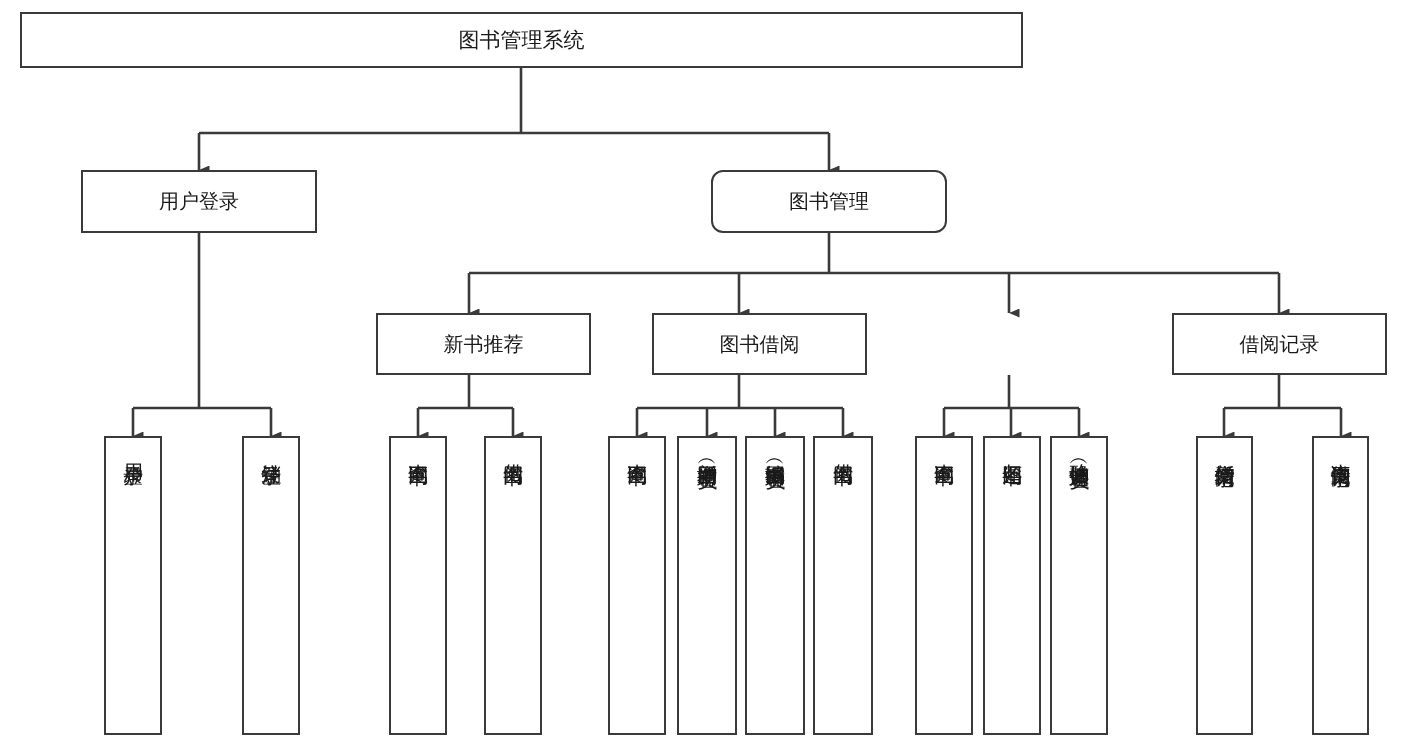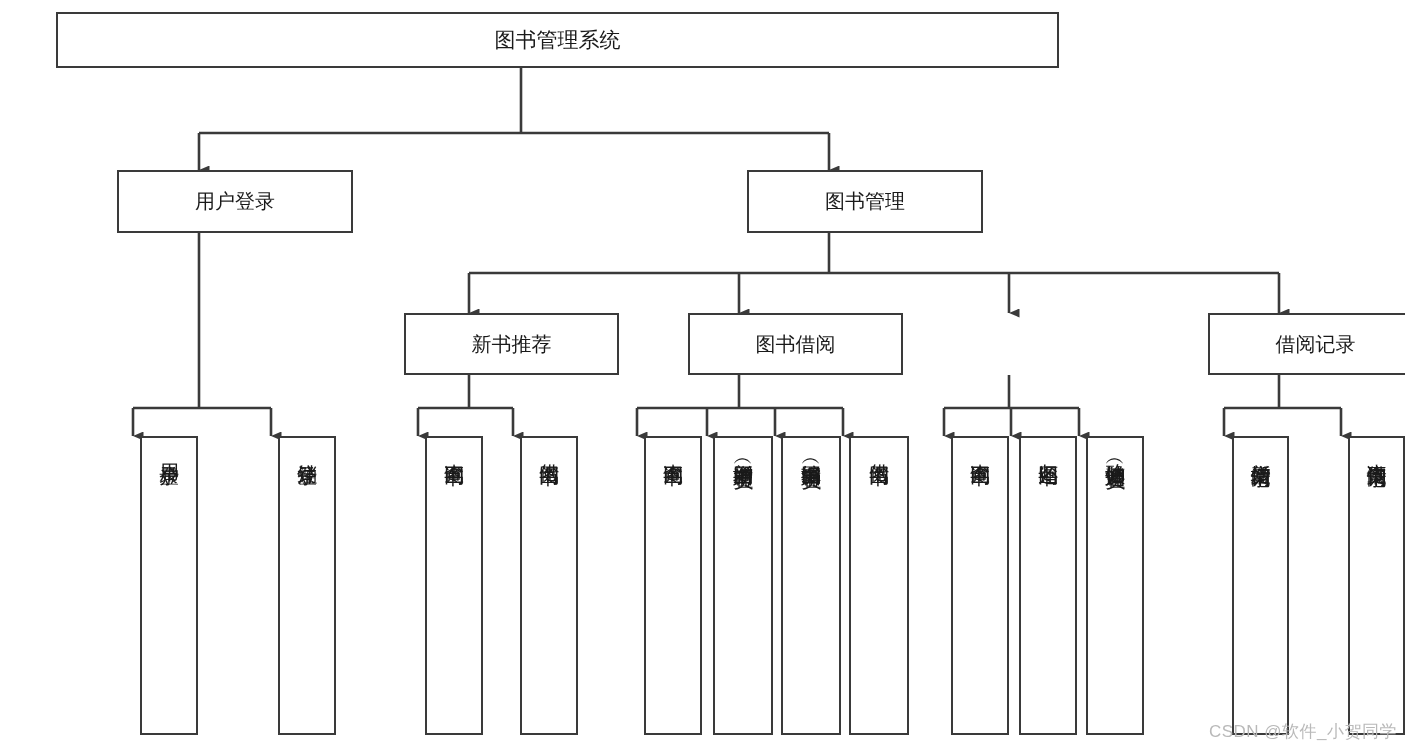--- a/index.html
+++ b/index.html
@@ -24,21 +24,20 @@
   }
   .node {
     position: absolute;
     box-sizing: border-box;
     border: 2px solid #3a3a3a;
     background: #ffffff;
     display: flex;
     align-items: center;
     justify-content: center;
     color: #1a1a1a;
-    margin-left: 36px;
   }
   .node.root {
     font-size: 21px;
   }
   .node.lvl2 {
     font-size: 20px;
   }
   .node.lvl3 {
     font-size: 20px;
   }
@@ -121,25 +120,25 @@
     </g>
   </svg>
 
   <div class="node root" style="left:20px; top:12px; width:1003px; height:56px;">
     <span>图书管理系统</span>
   </div>
 
   <div class="node lvl2" style="left:81px; top:170px; width:236px; height:63px;">
     <span>用户登录</span>
   </div>
-  <div class="node lvl2" style="left:711px; top:170px; width:236px; height:63px;">
+  <div class="node lvl2" style="left:711px; top:170px; width:236px; height:63px;border-radius:12px;">
     <span>图书管理</span>
   </div>
 
-  <div class="node lvl3" style="left:368px; top:313px; width:215px; height:62px;">
+  <div class="node lvl3" style="left:376px; top:313px; width:215px; height:62px;">
     <span>新书推荐</span>
   </div>
   <div class="node lvl3" style="left:652px; top:313px; width:215px; height:62px;">
     <span>图书借阅</span>
   </div>
   <div class="node lvl3" style="left:1172px; top:313px; width:215px; height:62px;text-align:right;">
     <span>借阅记录</span>
   </div>
 
   <div class="node leaf" style="left:104px; top:436px; width:58px; height:299px;">
@@ -179,15 +178,14 @@
     <span class="vtext">确认归还（管理员）</span>
   </div>
 
   <div class="node leaf" style="left:1196px; top:436px; width:57px; height:299px;">
     <span class="vtext">新增借阅记录</span>
   </div>
   <div class="node leaf" style="left:1312px; top:436px; width:57px; height:299px;">
     <span class="vtext">查询借阅记录</span>
   </div>
 
-  <div class="watermark">CSDN @软件_小贺同学</div>
 
 </div>
 
 </body></html>

